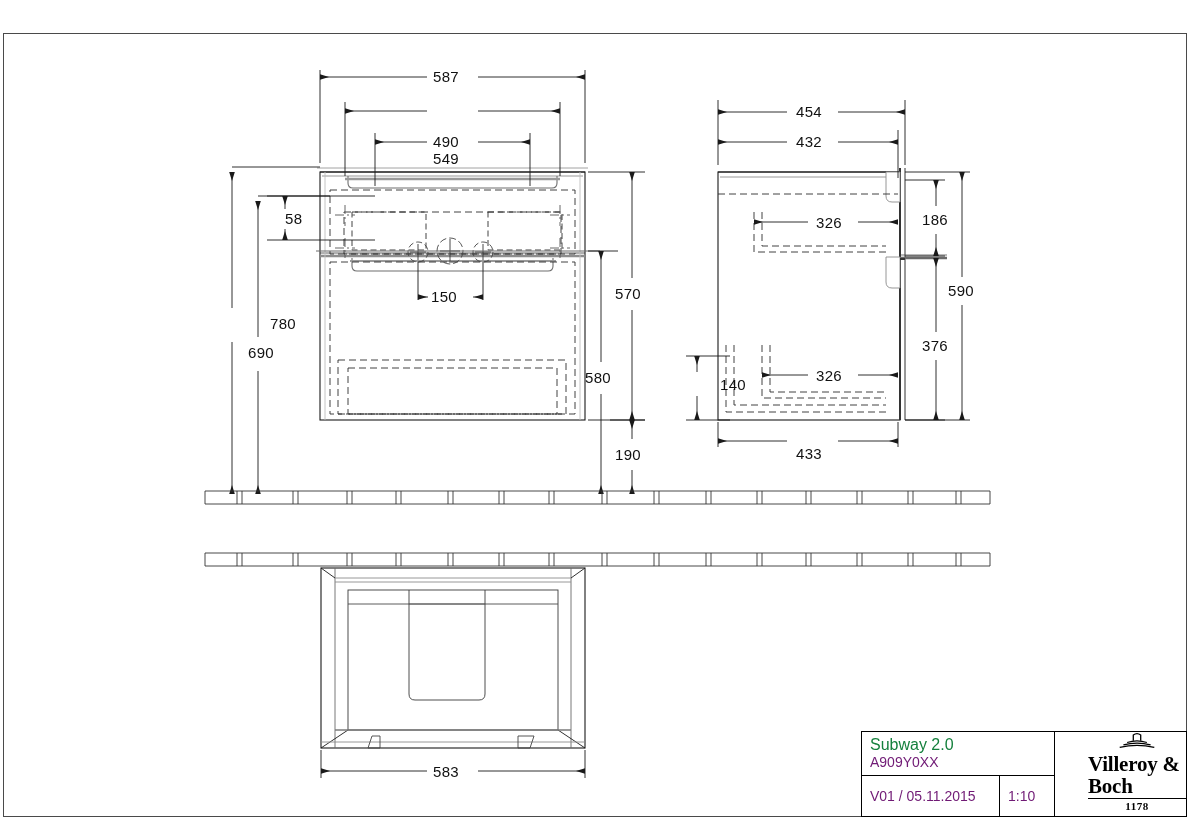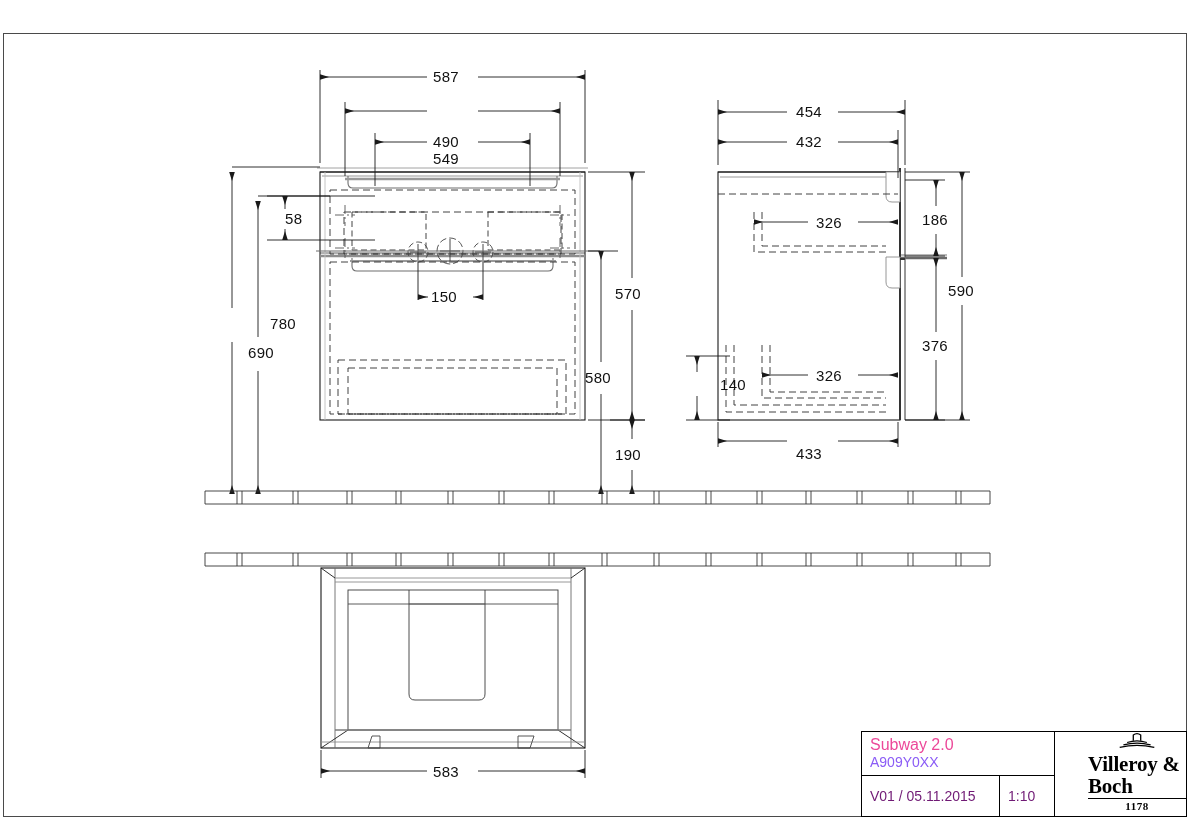--- a/index.html
+++ b/index.html
@@ -9,22 +9,22 @@
   .svgroot{position:absolute;left:0;top:0;width:1199px;height:829px;}
   .dimtext{position:absolute;font-size:15px;color:#111;letter-spacing:.3px;white-space:nowrap;font-family:"Liberation Sans",sans-serif;}
   
   #titleblock{position:absolute;left:861px;top:731px;width:326px;height:86px;box-sizing:border-box;border:1.5px solid #000;background:#fff;display:flex;}
   #tb-left{width:216px;box-sizing:border-box;border-right:1.5px solid #000;display:flex;flex-direction:column;}
   #tb-row1{height:44px;box-sizing:border-box;border-bottom:1.5px solid #000;padding:3px 8px 0 8px;}
   #tb-row2{flex:1;display:flex;}
   #tb-ver{flex:1;box-sizing:border-box;border-right:1.5px solid #000;display:flex;align-items:center;padding-left:8px;}
   #tb-scale{width:54px;display:flex;align-items:center;padding-left:8px;box-sizing:border-box;}
   #tb-right{flex:1;position:relative;display:flex;flex-direction:column;align-items:center;justify-content:flex-end;padding-bottom:4px;margin-left:33px;}
-  .tb-title{font-size:16px;color:#ec4899;line-height:19px;}
-  .tb-code{font-size:14px;color:#8b5cf6;line-height:17px;}
+  .tb-title{font-size:16px;color:#15803d;line-height:19px;}
+  .tb-code{font-size:14px;color:#701a75;line-height:17px;}
   .tb-small{font-size:14px;color:#701a75;}
   #brand-mark{margin-bottom:1px;}
   #brand-name{font-family:"Liberation Serif",serif;font-weight:bold;font-size:21px;letter-spacing:-.2px;color:#000;line-height:22px;}
   #brand-rule{width:98px;height:2px;background:#000;margin:1px 0 1px 0;}
   #brand-year{font-family:"Liberation Serif",serif;font-weight:bold;font-size:11px;letter-spacing:.5px;color:#000;line-height:12px;}
 </style>
 </head>
 <body>
 
 <div id="page">

